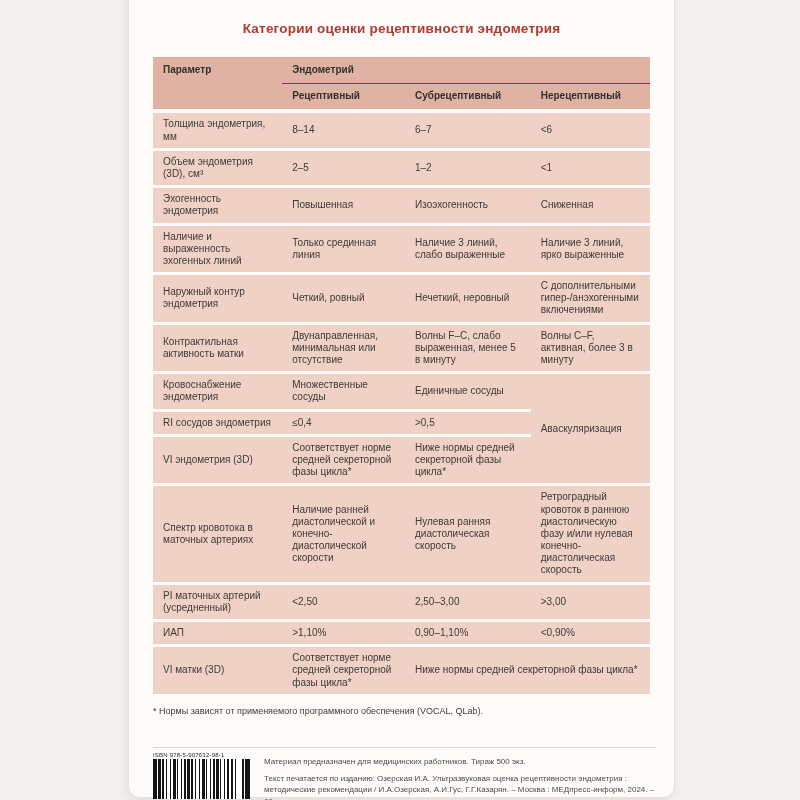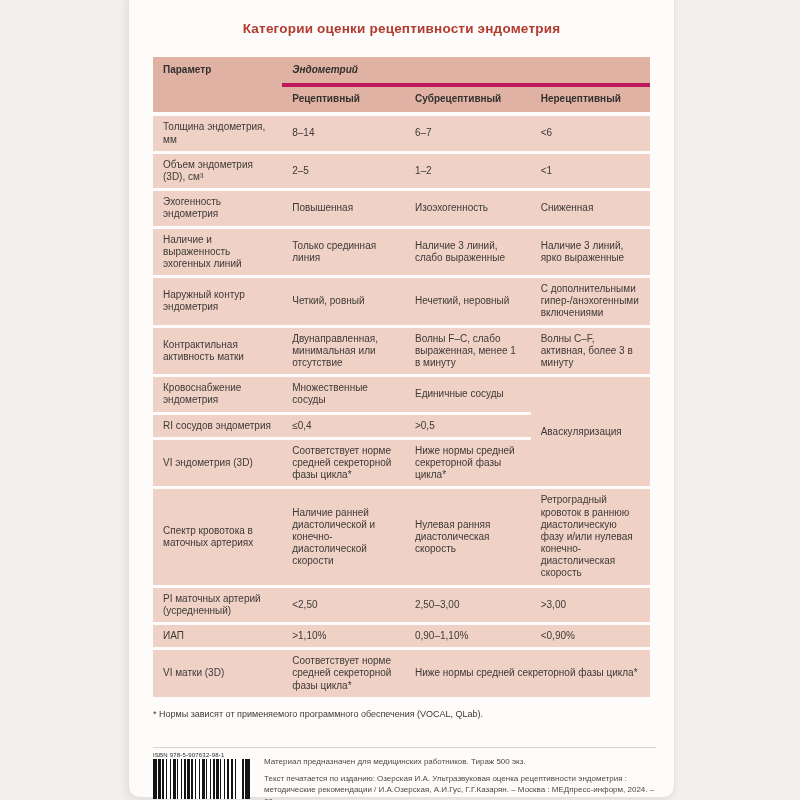--- a/index.html
+++ b/index.html
@@ -59,23 +59,22 @@
   table.recept th {
     background: #dfb2a3;
     color: #33302e;
     font-weight: bold;
     text-align: left;
     padding: 7px 10px;
     vertical-align: top;
   }
   th.group-hd {
     text-align: center;
-    border-bottom: 4px solid #be185d;
+    border-bottom: 1px solid #be185d;
     padding-bottom: 5px;
-    font-style: italic;
   }
   thead tr.subhead th { padding-top: 6px; padding-bottom: 7px; }
 
   table.recept td {
     background: #f0d1c5;
     padding: 5px 10px;
     vertical-align: middle;
     border-top: 3px solid #fdfcfb;
   }
   tbody tr:first-child td { border-top: 4px solid #fdfcfb; }
@@ -196,21 +195,21 @@
           </tr>
           <tr>
             <td>Наружный контур эндометрия</td>
             <td>Четкий, ровный</td>
             <td>Нечеткий, неровный</td>
             <td>С дополнительными гипер-/анэхогенными включениями</td>
           </tr>
           <tr>
             <td>Контрактильная активность матки</td>
             <td>Двунаправленная, минимальная или отсутствие</td>
-            <td>Волны F–C, слабо выраженная, менее 1 в минуту</td>
+            <td>Волны F–C, слабо выраженная, менее 5 в минуту</td>
             <td>Волны C–F, активная, более 3 в минуту</td>
           </tr>
           <tr>
             <td>Кровоснабжение эндометрия</td>
             <td>Множественные сосуды</td>
             <td>Единичные сосуды</td>
             <td rowspan="3" class="mid">Аваскуляризация</td>
           </tr>
           <tr>
             <td>RI сосудов эндометрия</td>

